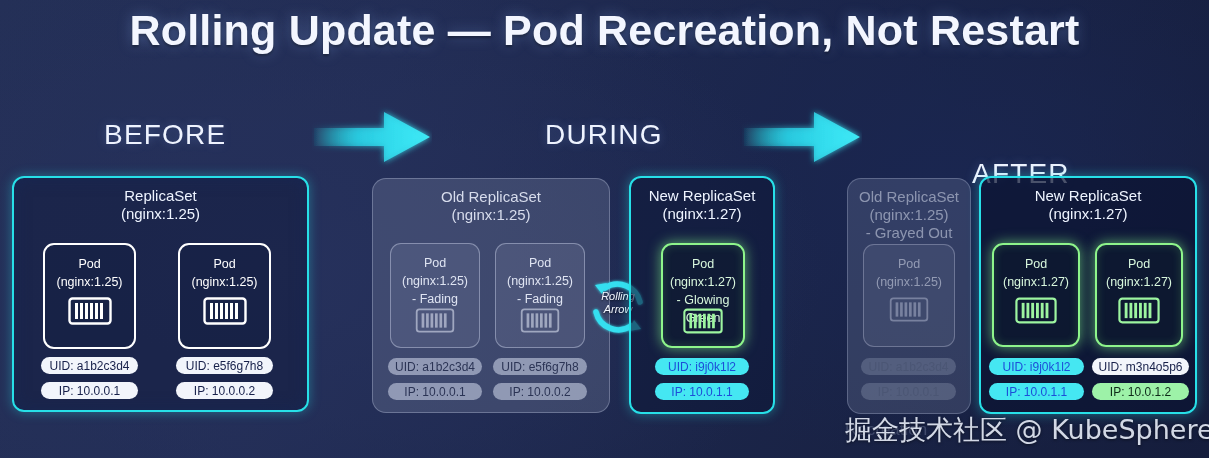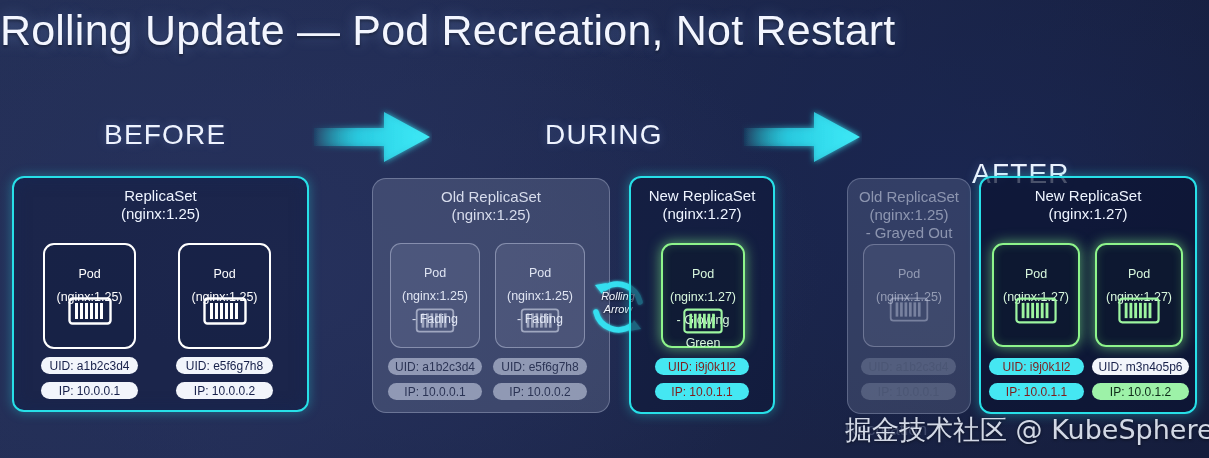--- a/index.html
+++ b/index.html
@@ -17,22 +17,23 @@
       radial-gradient(ellipse 900px 500px at 22% 58%, #26315c 0%, rgba(38,49,92,0) 62%),
       radial-gradient(ellipse 700px 420px at 78% 40%, #1a2650 0%, rgba(26,38,80,0) 65%),
       linear-gradient(112deg, #243057 0%, #222d55 30%, #1b2549 62%, #151d3c 100%);
   }
 
   
   #title {
     position: absolute;
     left: 0; top: 6px;
     width: 1209px;
+    text-align: center;
     font-size: 43px;
-    font-weight: 400;
+    font-weight: 700;
     letter-spacing: 0.2px;
     color: #f3f6ff;
     text-shadow: 0 0 14px rgba(150,190,255,.35), 0 2px 3px rgba(0,0,0,.45);
   }
 
   
   .stage-caption {
     position: absolute;
     font-size: 28px;
     letter-spacing: 1.2px;
@@ -114,23 +115,23 @@
 
   
   .pod {
     position: absolute;
     box-sizing: border-box;
     border-radius: 11px;
     text-align: center;
   }
   .pod-label {
     font-size: 12.5px;
-    line-height: 23px;
+    line-height: 18px;
     white-space: pre-line;
-    padding-top: 18px;
+    padding-top: 10px;
   }
   .pod .container-icon {
     position: absolute;
     left: 50%;
     transform: translateX(-50%);
   }
 
   .pod.white {
     border: 2px solid #ffffff;
     background: rgba(18,28,62,.35);
@@ -164,21 +165,21 @@
     line-height: 19px;
     text-align: center;
     font-size: 12px;
     border-radius: 9px;
     white-space: nowrap;
     overflow: hidden;
   }
   .badge.light  { background: #f2f5fb; color: #17204a; }
   .badge.grey   { background: rgba(196,203,224,.62); color: #2b3455; }
   .badge.dim    { background: rgba(170,178,202,.28); color: rgba(70,80,110,.55); }
-  .badge.cyan   { background: #45e7f2; color: #7f1d1d; }
+  .badge.cyan   { background: #45e7f2; color: #1d4ed8; }
   .badge.mint   { background: #9df2a8; color: #0d2a18; }
 
   
   #rolling-arrow {
     position: absolute;
     left: 587px; top: 276px;
     width: 62px; height: 62px;
   }
 
   

